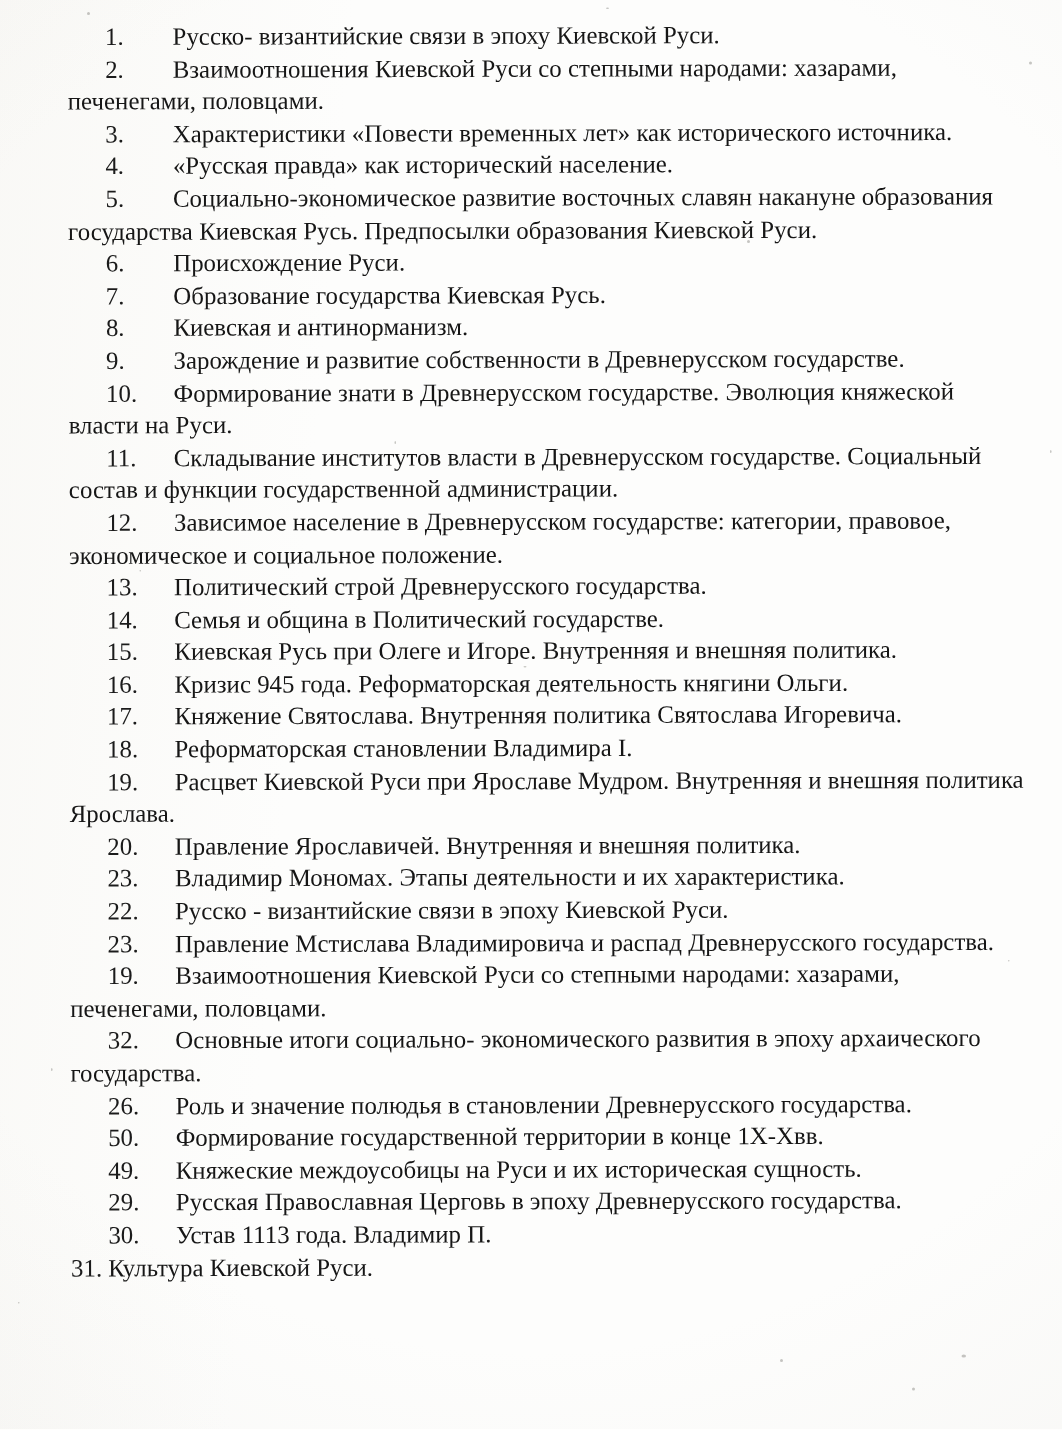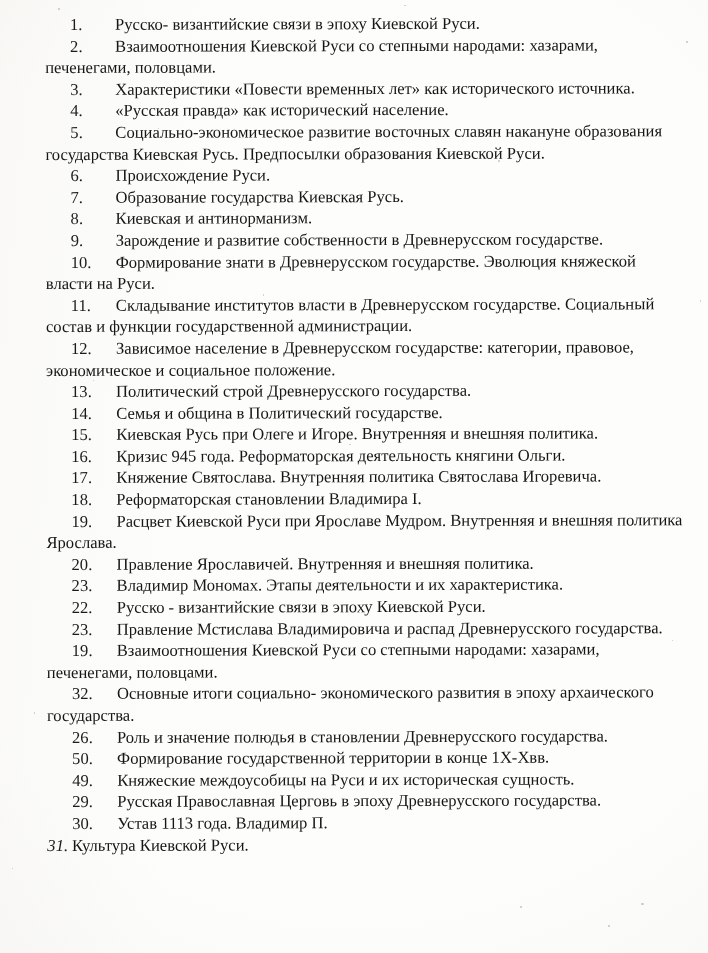--- a/index.html
+++ b/index.html
@@ -64,21 +64,20 @@
     text-align: left;
   }
   .item .gap {
     display: inline-block;
     width: 20px;      
   }
   
   .item.flush .num {
     width: auto;
     margin-left: 0;
-    font-style: italic;
   }
   .item.flush .gap {
     width: 4px;
   }
   .txt {
     
     color: #161616;
   }
 </style>
 </head>

